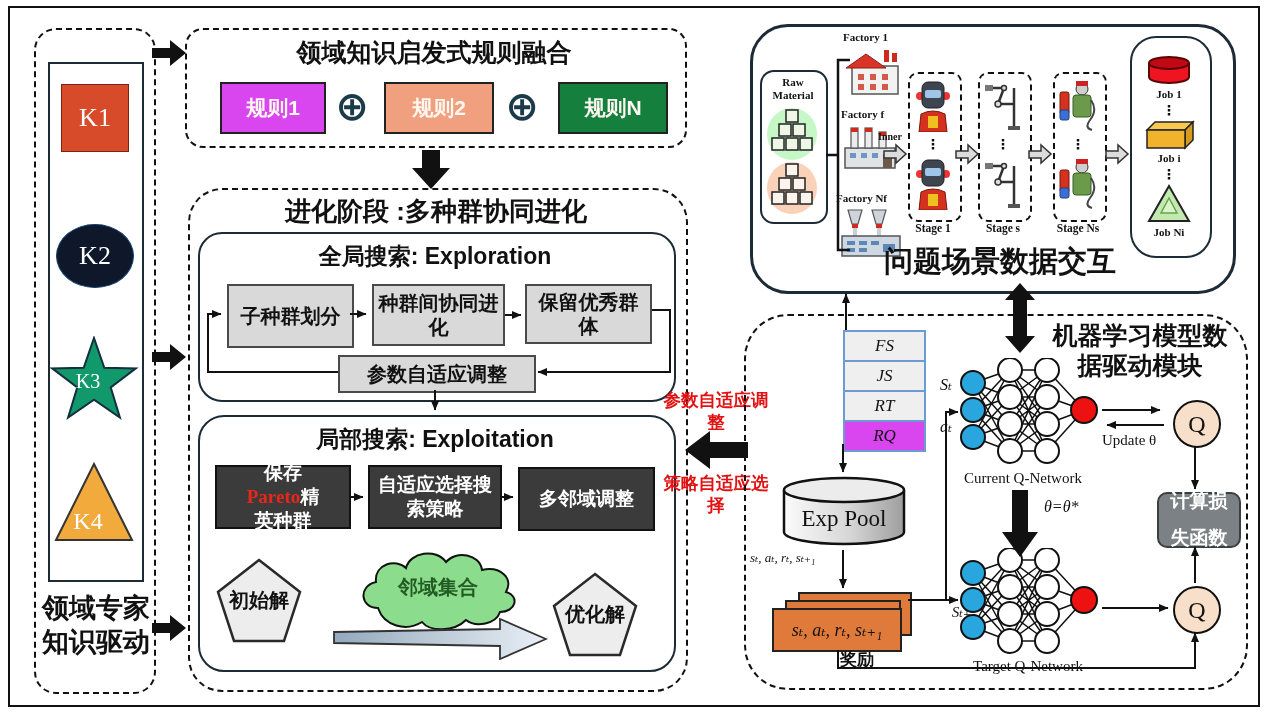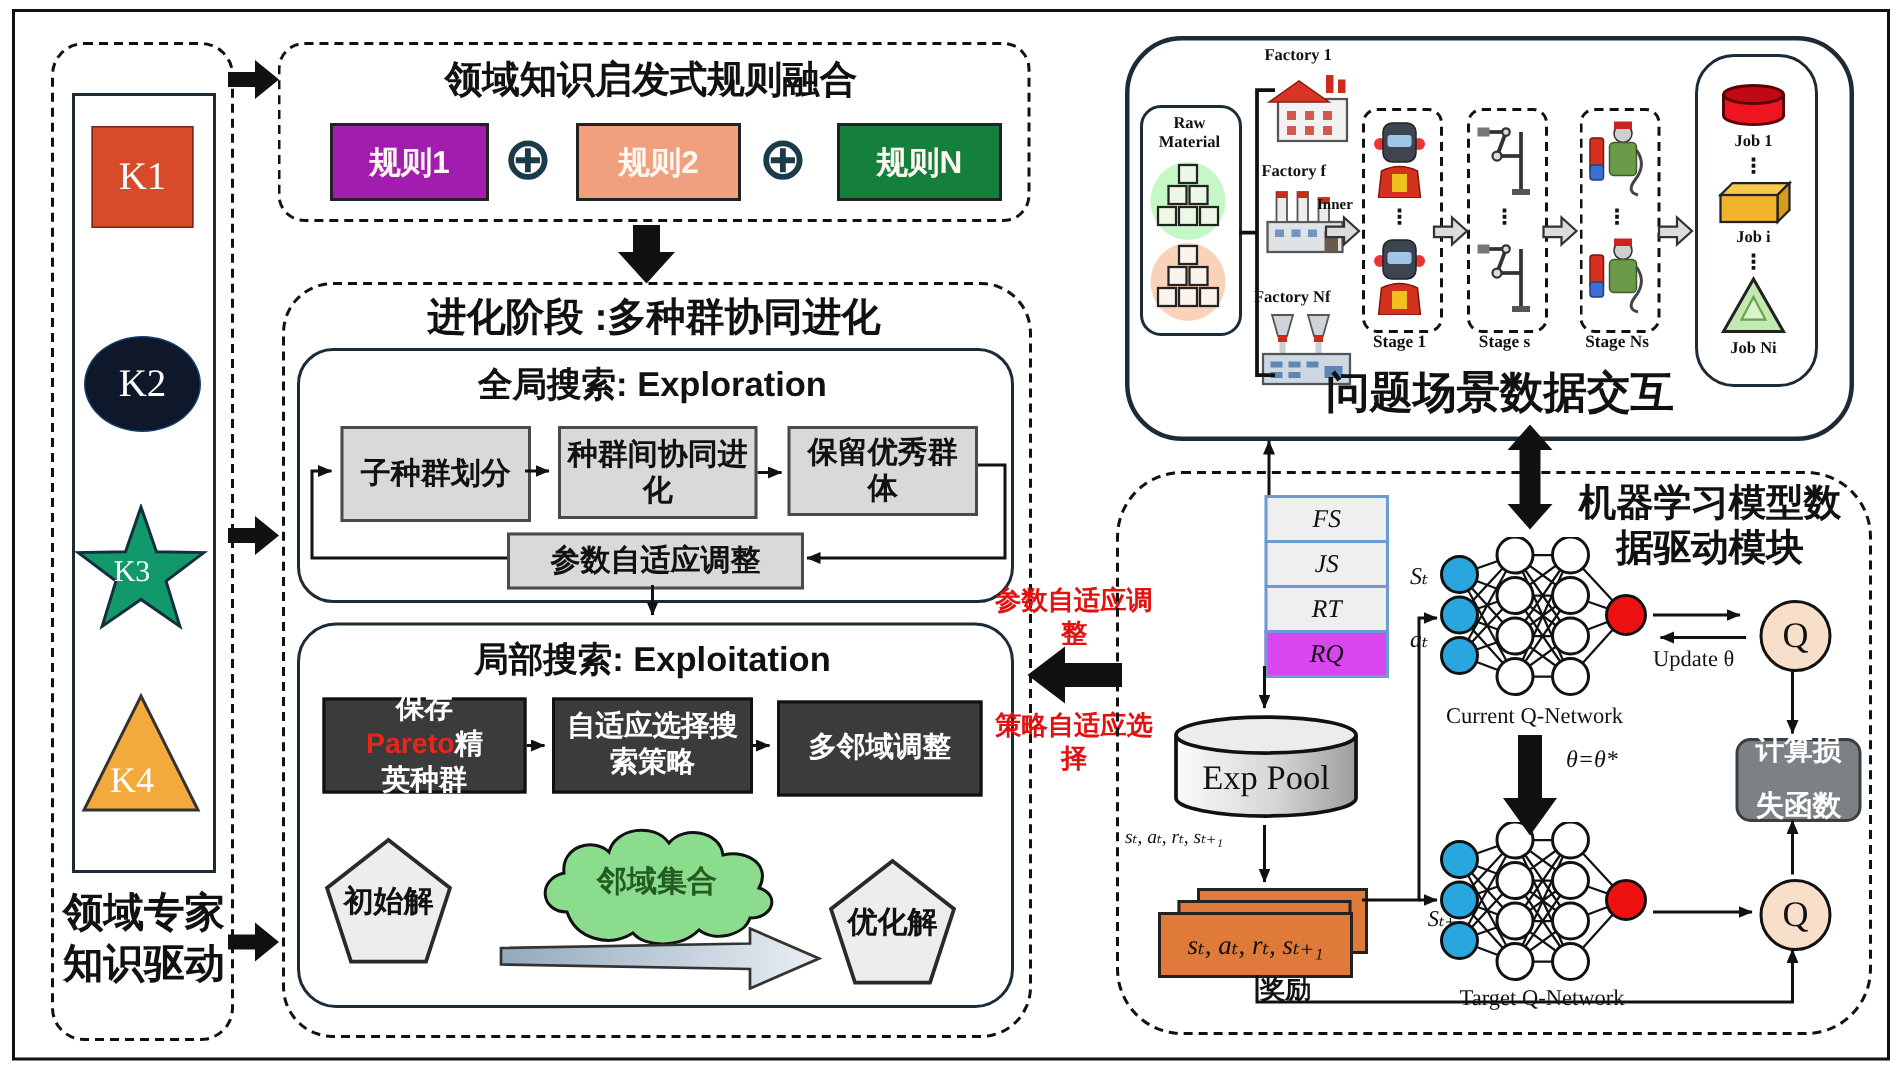--- a/index.html
+++ b/index.html
@@ -50,21 +50,21 @@
   <div class="abs c serif" style="left:62px;top:508px;width:52px;height:26px;color:#fff;font-size:24px;">
     <span>K4</span>
   </div>
   <div class="abs cjk" style="left:36px;top:592px;width:114px;font-size:27px;line-height:1.25;text-align:right;">
     <div>领域专家</div>
     <div>知识驱动</div>
   </div>
 
   <div class="abs dash" style="left:185px;top:28px;width:498px;height:116px;border-radius:18px;"></div>
   <div class="abs cjk c" style="left:185px;top:38px;width:498px;height:28px;font-size:25px;">领域知识启发式规则融合</div>
-  <div class="abs c cjk" style="left:220px;top:82px;width:102px;height:48px;background:#a21caf;border:2px solid #222;color:#fff7f0;font-size:21px;">
+  <div class="abs c cjk" style="left:220px;top:82px;width:102px;height:48px;background:#d946ef;border:2px solid #222;color:#fff7f0;font-size:21px;">
     <span>规则1</span>
   </div>
   <div class="abs c" style="left:326px;top:80px;width:52px;height:52px;color:#1b3a4a;font-size:40px;font-weight:bold;">
     <span>⊕</span>
   </div>
   <div class="abs c cjk" style="left:384px;top:82px;width:106px;height:48px;background:#f0a07e;border:2px solid #222;color:#fff7f0;font-size:21px;">
     <span>规则2</span>
   </div>
   <div class="abs c" style="left:496px;top:80px;width:52px;height:52px;color:#1b3a4a;font-size:40px;font-weight:bold;">
     <span>⊕</span>
@@ -86,21 +86,21 @@
   </div>
   <div class="abs c graybox" style="left:525px;top:284px;width:127px;height:60px;padding:0 10px;box-sizing:border-box;">
     <span>保留优秀群体</span>
   </div>
   <div class="abs c graybox" style="left:338px;top:355px;width:194px;height:34px;">
     <span>参数自适应调整</span>
   </div>
 
   <div class="abs navybox" style="left:198px;top:415px;width:474px;height:253px;border-radius:26px;"></div>
   <div class="abs cjk c" style="left:198px;top:425px;width:474px;height:28px;font-size:23px;">局部搜索: Exploitation</div>
-  <div class="abs c dbox" style="left:215px;top:465px;width:136px;height:64px;padding:0 22px;box-sizing:border-box;">
+  <div class="abs c dbox" style="left:215px;top:465px;width:136px;height:64px;padding:0 22px;box-sizing:border-box;font-family:Liberation Serif, serif;">
     <span style="display:inline;">
       <span>保存</span><span style="color:#e8261a;">Pareto</span><span>精英种群</span>
     </span>
   </div>
   <div class="abs c dbox" style="left:368px;top:465px;width:134px;height:64px;padding:0 6px;box-sizing:border-box;">
     <span>自适应选择搜索策略</span>
   </div>
   <div class="abs c dbox" style="left:518px;top:467px;width:133px;height:60px;">
     <span>多邻域调整</span>
   </div>

